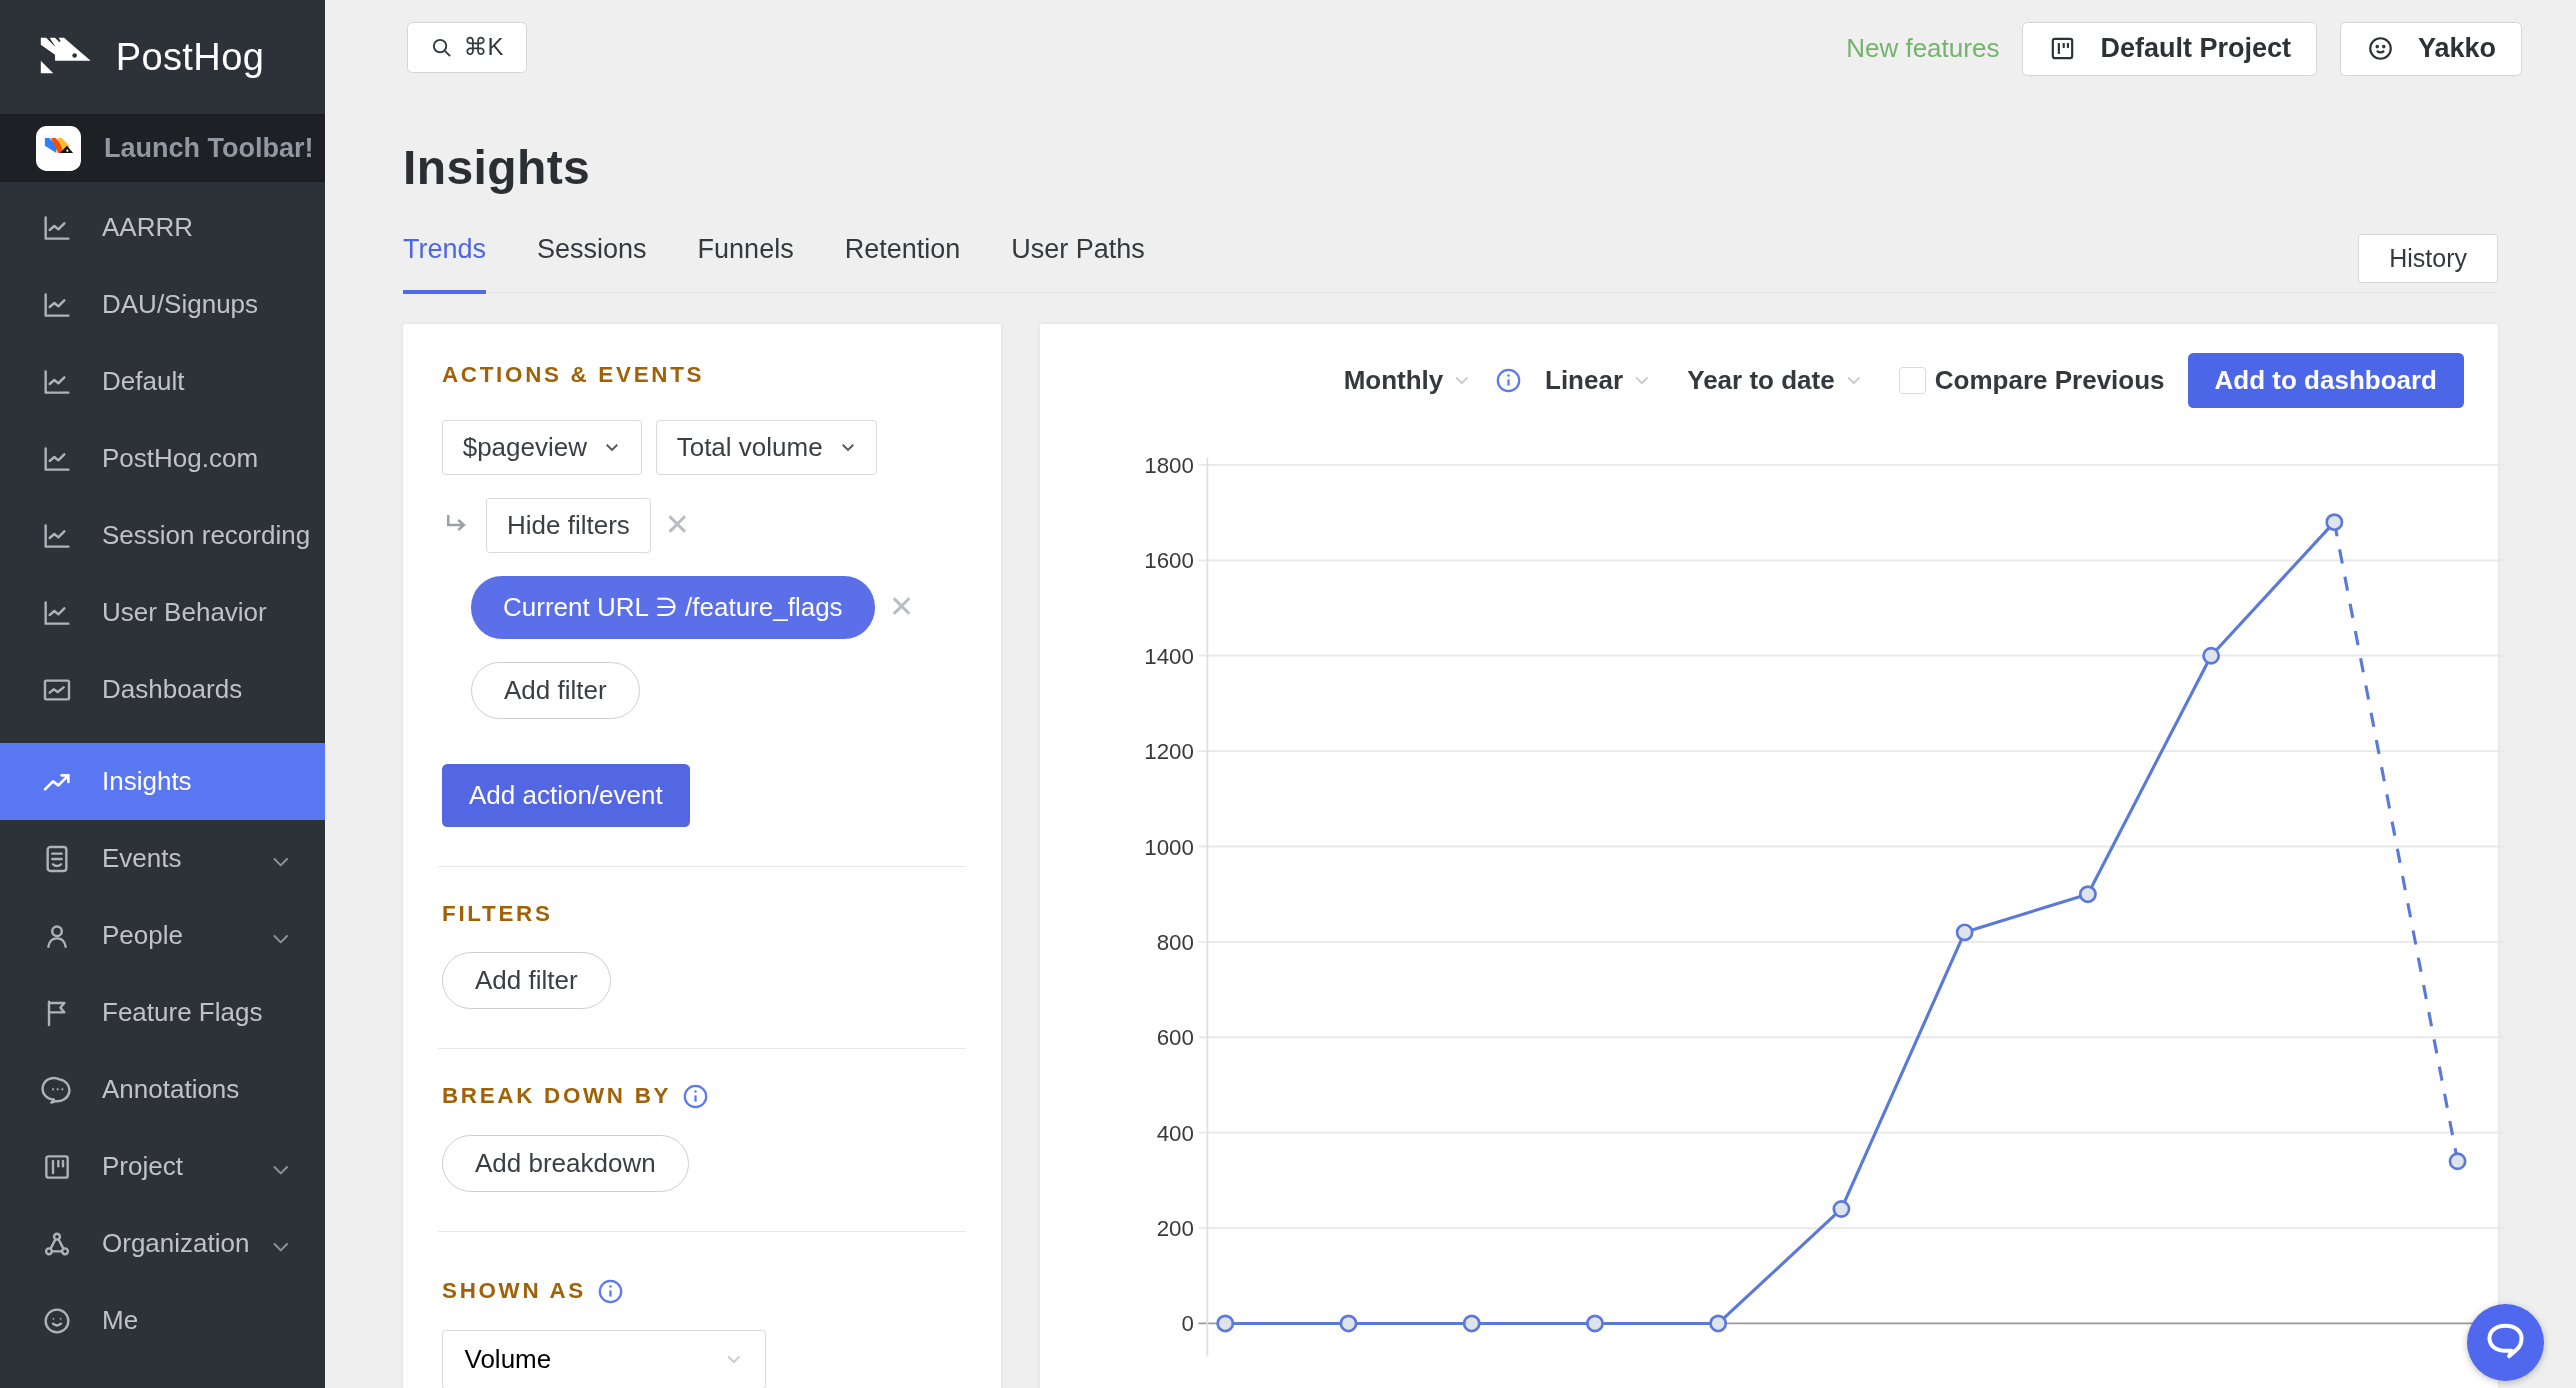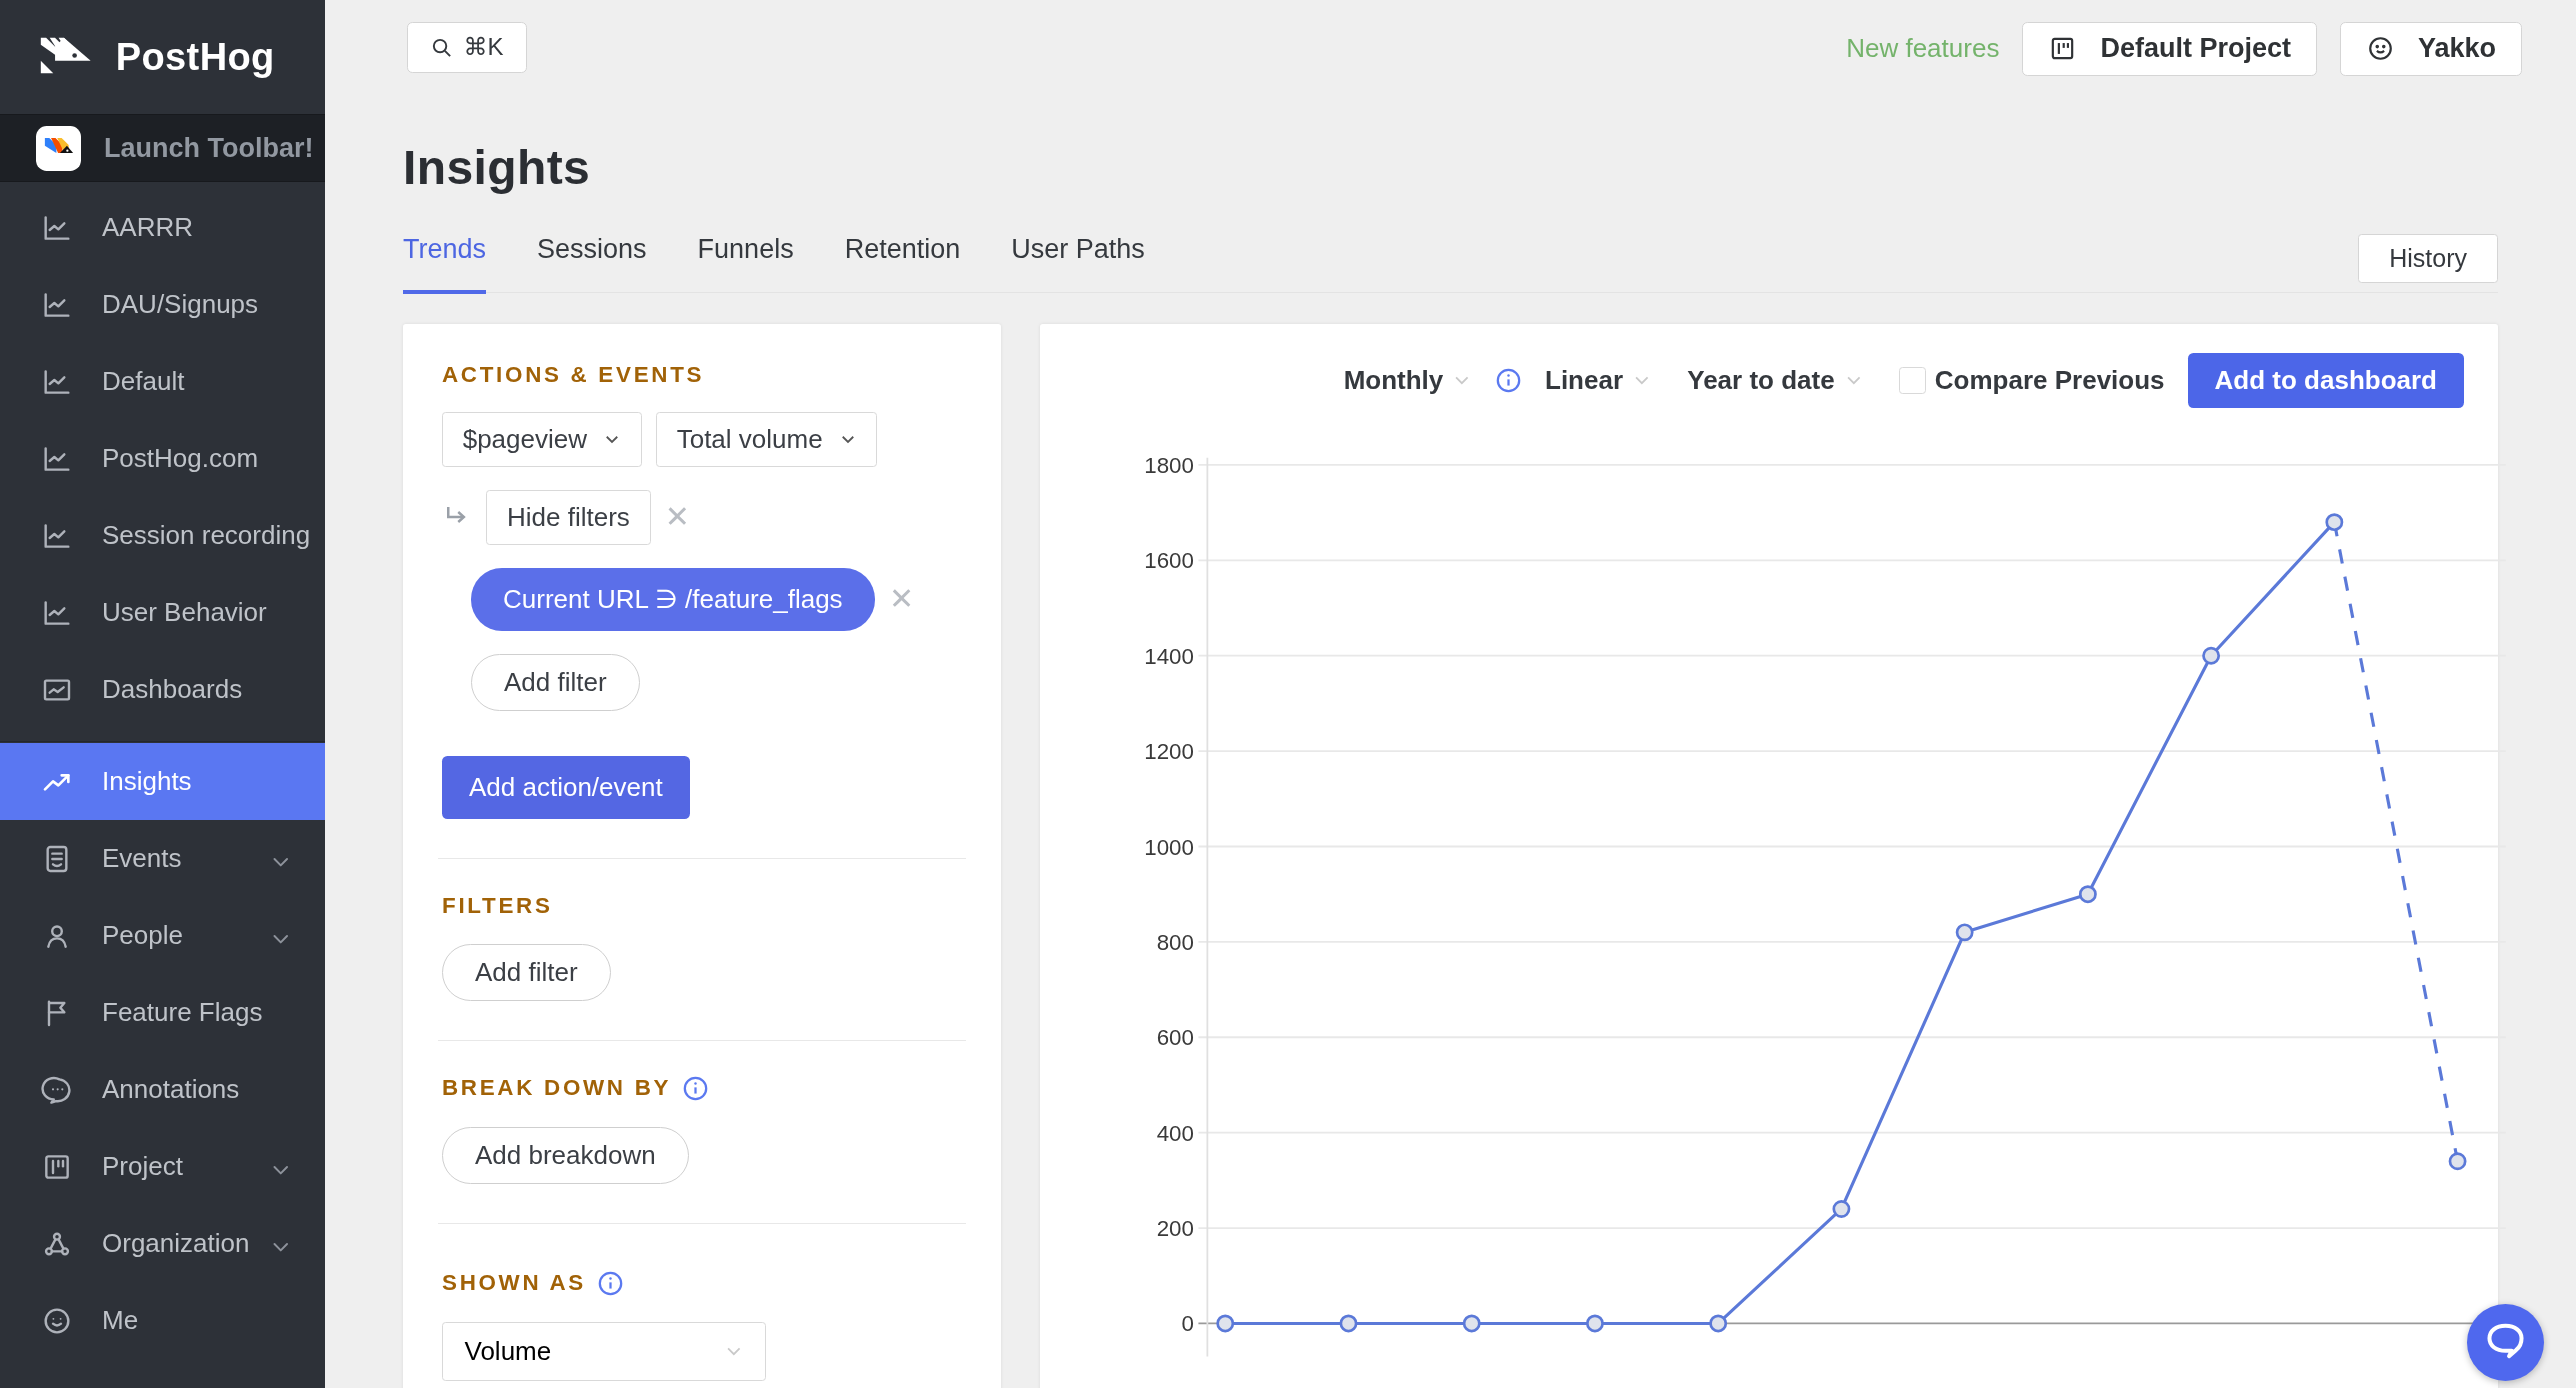--- a/index.html
+++ b/index.html
@@ -2,21 +2,21 @@
 <html style="font-size:14.3px"><head>
 <meta charset="utf-8">
 <style>
   * { margin:0; padding:0; box-sizing:border-box; }
   html,body { width:2576px; height:1388px; overflow:hidden; }
   body { font-family:"Liberation Sans","DejaVu Sans",sans-serif; background:#efefef; display:flex; }
 
   
   .sidebar { width:325px; flex:0 0 325px; background:#2d3138; color:#bfc3c9; display:flex; flex-direction:column; }
   .logo-row { height:114px; display:flex; align-items:center; padding-left:39px; gap:19.7px; }
-  .logo-row .brand { color:#fff; font-size:38px; font-weight:bold; letter-spacing:0.4px; }
+  .logo-row .brand { color:#fff; font-size:38px; font-weight:normal; letter-spacing:0.4px; }
   .toolbar-row { height:68px; background:#1d2025; border-top:0.9px solid #17191d; border-bottom:0.9px solid #17191d;
                  display:flex; align-items:center; padding-left:36px; gap:23px; cursor:pointer; }
   .toolbar-row .tlabel { color:#9298a1; font-size:27px; font-weight:bold; }
   .tb-icon { width:45px; height:45px; background:#fff; border-radius:10.7px; display:flex; align-items:center; justify-content:center; }
   .nav { list-style:none; padding-top:7.2px; }
   .nav li { height:77px; display:flex; align-items:center; padding-left:41px; gap:29px; font-size:26px; cursor:pointer; position:relative; color:#bfc3c9; }
   .nav li .icn { width:32px; height:32px; color:#aeb2ba; flex:0 0 32px; display:flex; }
   .nav li .chev { position:absolute; right:34px; color:#8d929b; width:21.5px; height:21.5px; }
   .nav li.active { background:#5a77f2; color:#fff; }
   .nav li.active .icn { color:#fff; }
@@ -325,21 +325,21 @@
       <div class="tab">Retention</div>
       <div class="tab">User Paths</div>
       <button class="history-btn">History</button>
   </div>
 
   <div class="content">
 
     <div class="card left-card">
       <div class="section-title">ACTIONS &amp; EVENTS</div>
 
-      <div class="row" style="margin-top:24px; gap:14.3px;">
+      <div class="row" style="margin-top:32px; gap:14.3px;">
         <button class="sel-btn">
           <span>$pageview</span>
           <span class="chev-dark">
             <svg viewBox="0 0 24 24" fill="none" stroke="currentColor" stroke-width="2.4" width="18" height="18">
                 <path d="M5 9l7 7 7-7"></path>
               </svg>
           </span>
         </button>
         <button class="sel-btn">
           <span>Total volume</span>

